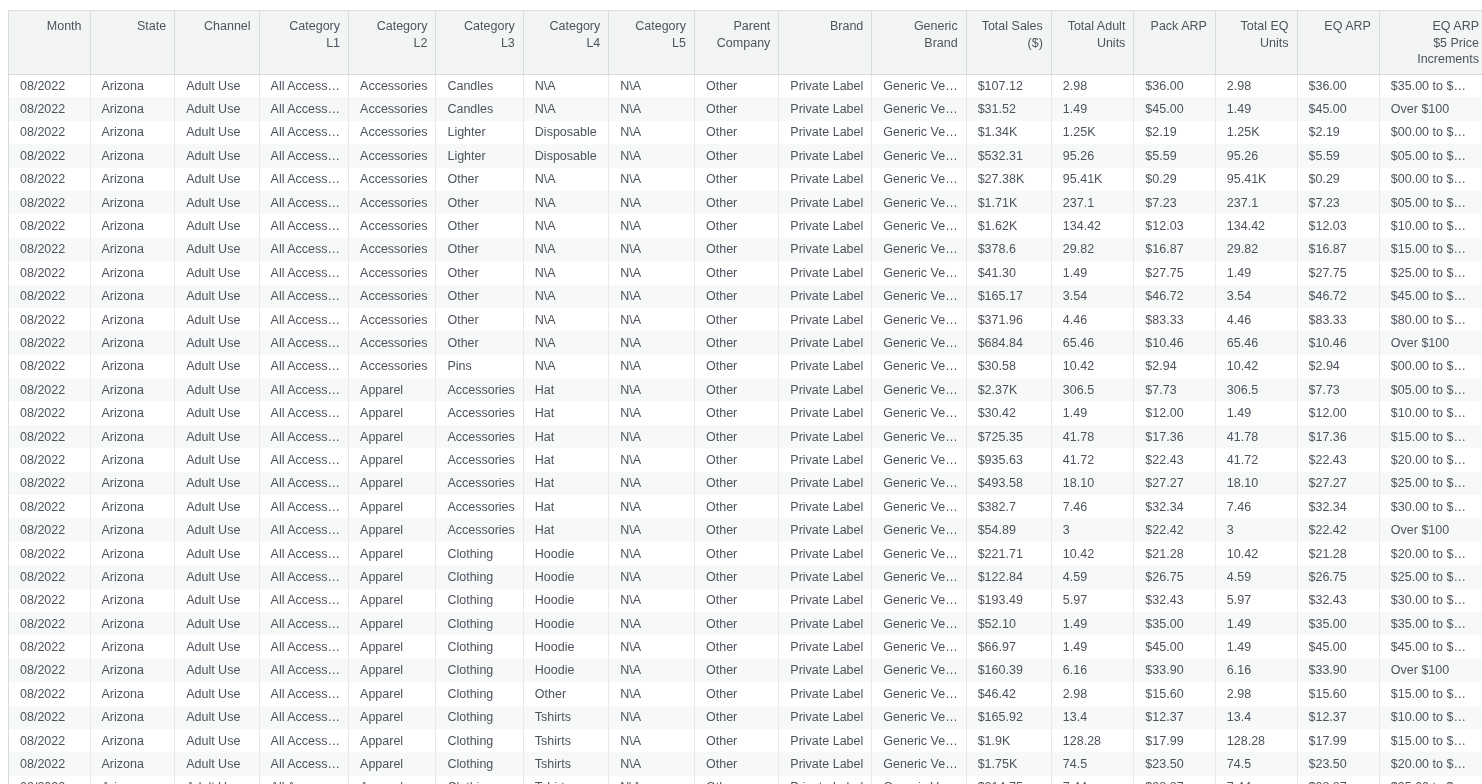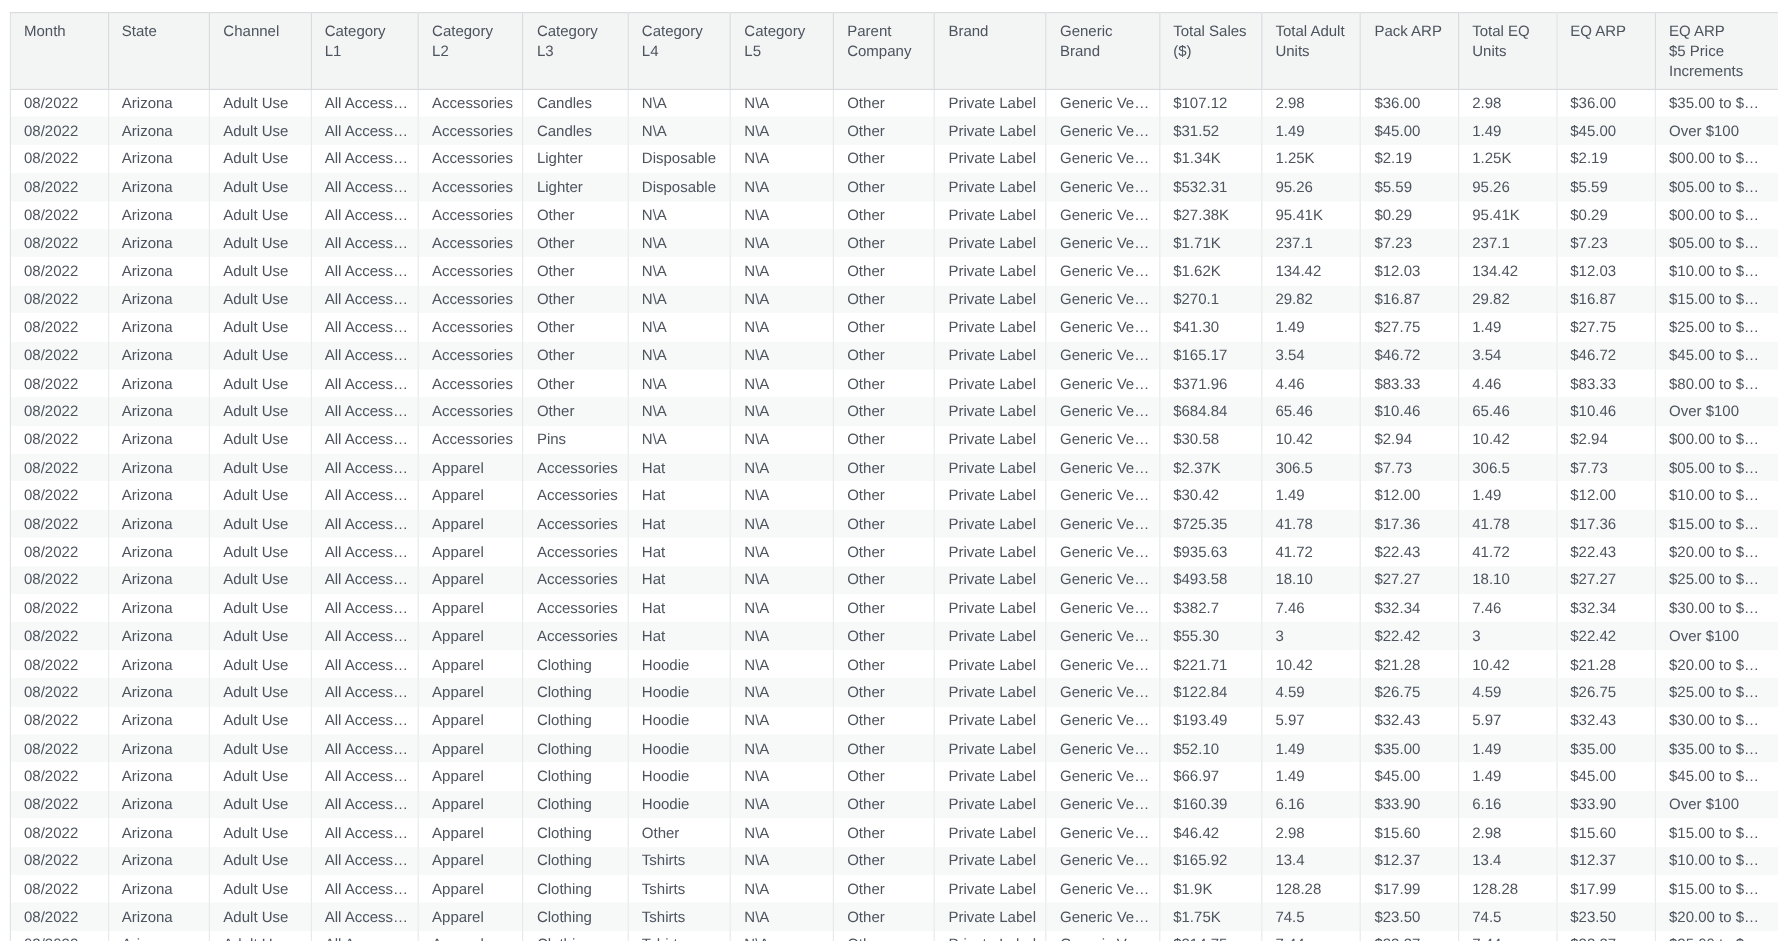--- a/index.html
+++ b/index.html
@@ -22,21 +22,21 @@
     border-collapse: collapse;
     table-layout: fixed;
     border-top: 1px solid #d9dcdf;
     border-left: 1px solid #d9dcdf;
   }
   thead th {
     background: #f3f4f4;
     font-weight: 400;
     font-size: 12.5px;
     color: #4d545e;
-    text-align: left;
+    text-align: right;
     vertical-align: top;
     padding: 7px 8px 6px 11px;
     white-space: pre-line;
     line-height: 1.32;
     height: 47px;
     box-sizing: border-box;
     border-right: 1px solid #d9dcdf;
     border-bottom: 1px solid #d9dcdf;
     overflow: hidden;
   }
@@ -251,21 +251,21 @@
           <td>Arizona</td>
           <td>Adult Use</td>
           <td>All Access…</td>
           <td>Accessories</td>
           <td>Other</td>
           <td>N\A</td>
           <td>N\A</td>
           <td>Other</td>
           <td>Private Label</td>
           <td>Generic Ve…</td>
-          <td>$270.1</td>
+          <td>$378.6</td>
           <td>29.82</td>
           <td>$16.87</td>
           <td>29.82</td>
           <td>$16.87</td>
           <td>$15.00 to $…</td>
         </tr>
         <tr>
           <td>08/2022</td>
           <td>Arizona</td>
           <td>Adult Use</td>
@@ -479,21 +479,21 @@
           <td>Arizona</td>
           <td>Adult Use</td>
           <td>All Access…</td>
           <td>Apparel</td>
           <td>Accessories</td>
           <td>Hat</td>
           <td>N\A</td>
           <td>Other</td>
           <td>Private Label</td>
           <td>Generic Ve…</td>
-          <td>$55.30</td>
+          <td>$54.89</td>
           <td>3</td>
           <td>$22.42</td>
           <td>3</td>
           <td>$22.42</td>
           <td>Over $100</td>
         </tr>
         <tr>
           <td>08/2022</td>
           <td>Arizona</td>
           <td>Adult Use</td>

